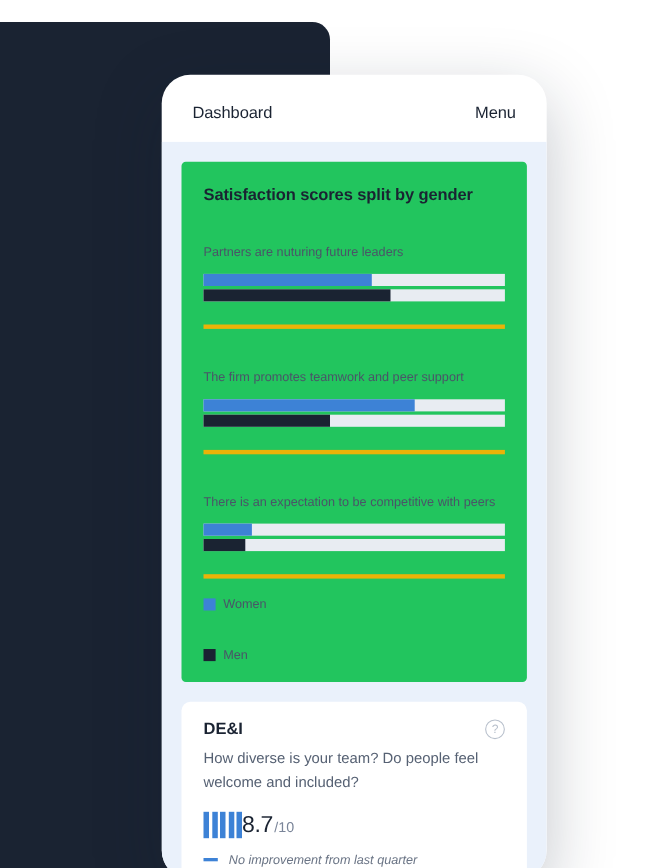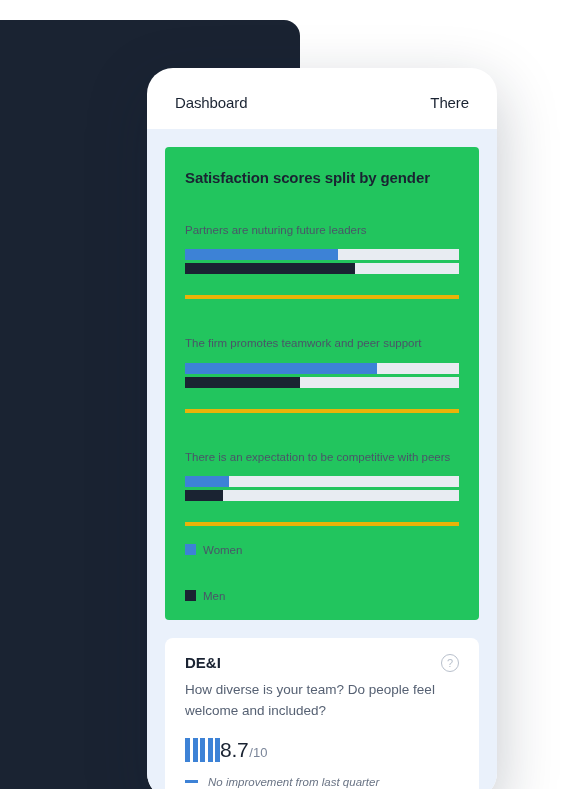--- a/index.html
+++ b/index.html
@@ -191,21 +191,21 @@
   </style>
 </head>
 <body>
 
 <div class="dark-bg"></div>
 
 <div class="phone-frame">
 
   <div class="phone-header">
     <span>Dashboard</span>
-    <span>There</span>
+    <span>Menu</span>
   </div>
 
   <div class="content-area">
 
     <div class="card">
       <div class="card-title">Satisfaction scores split by gender</div>
 
       <div class="chart-row">
         <div class="chart-label">Partners are nuturing future leaders</div>
         <div class="bar-track">

